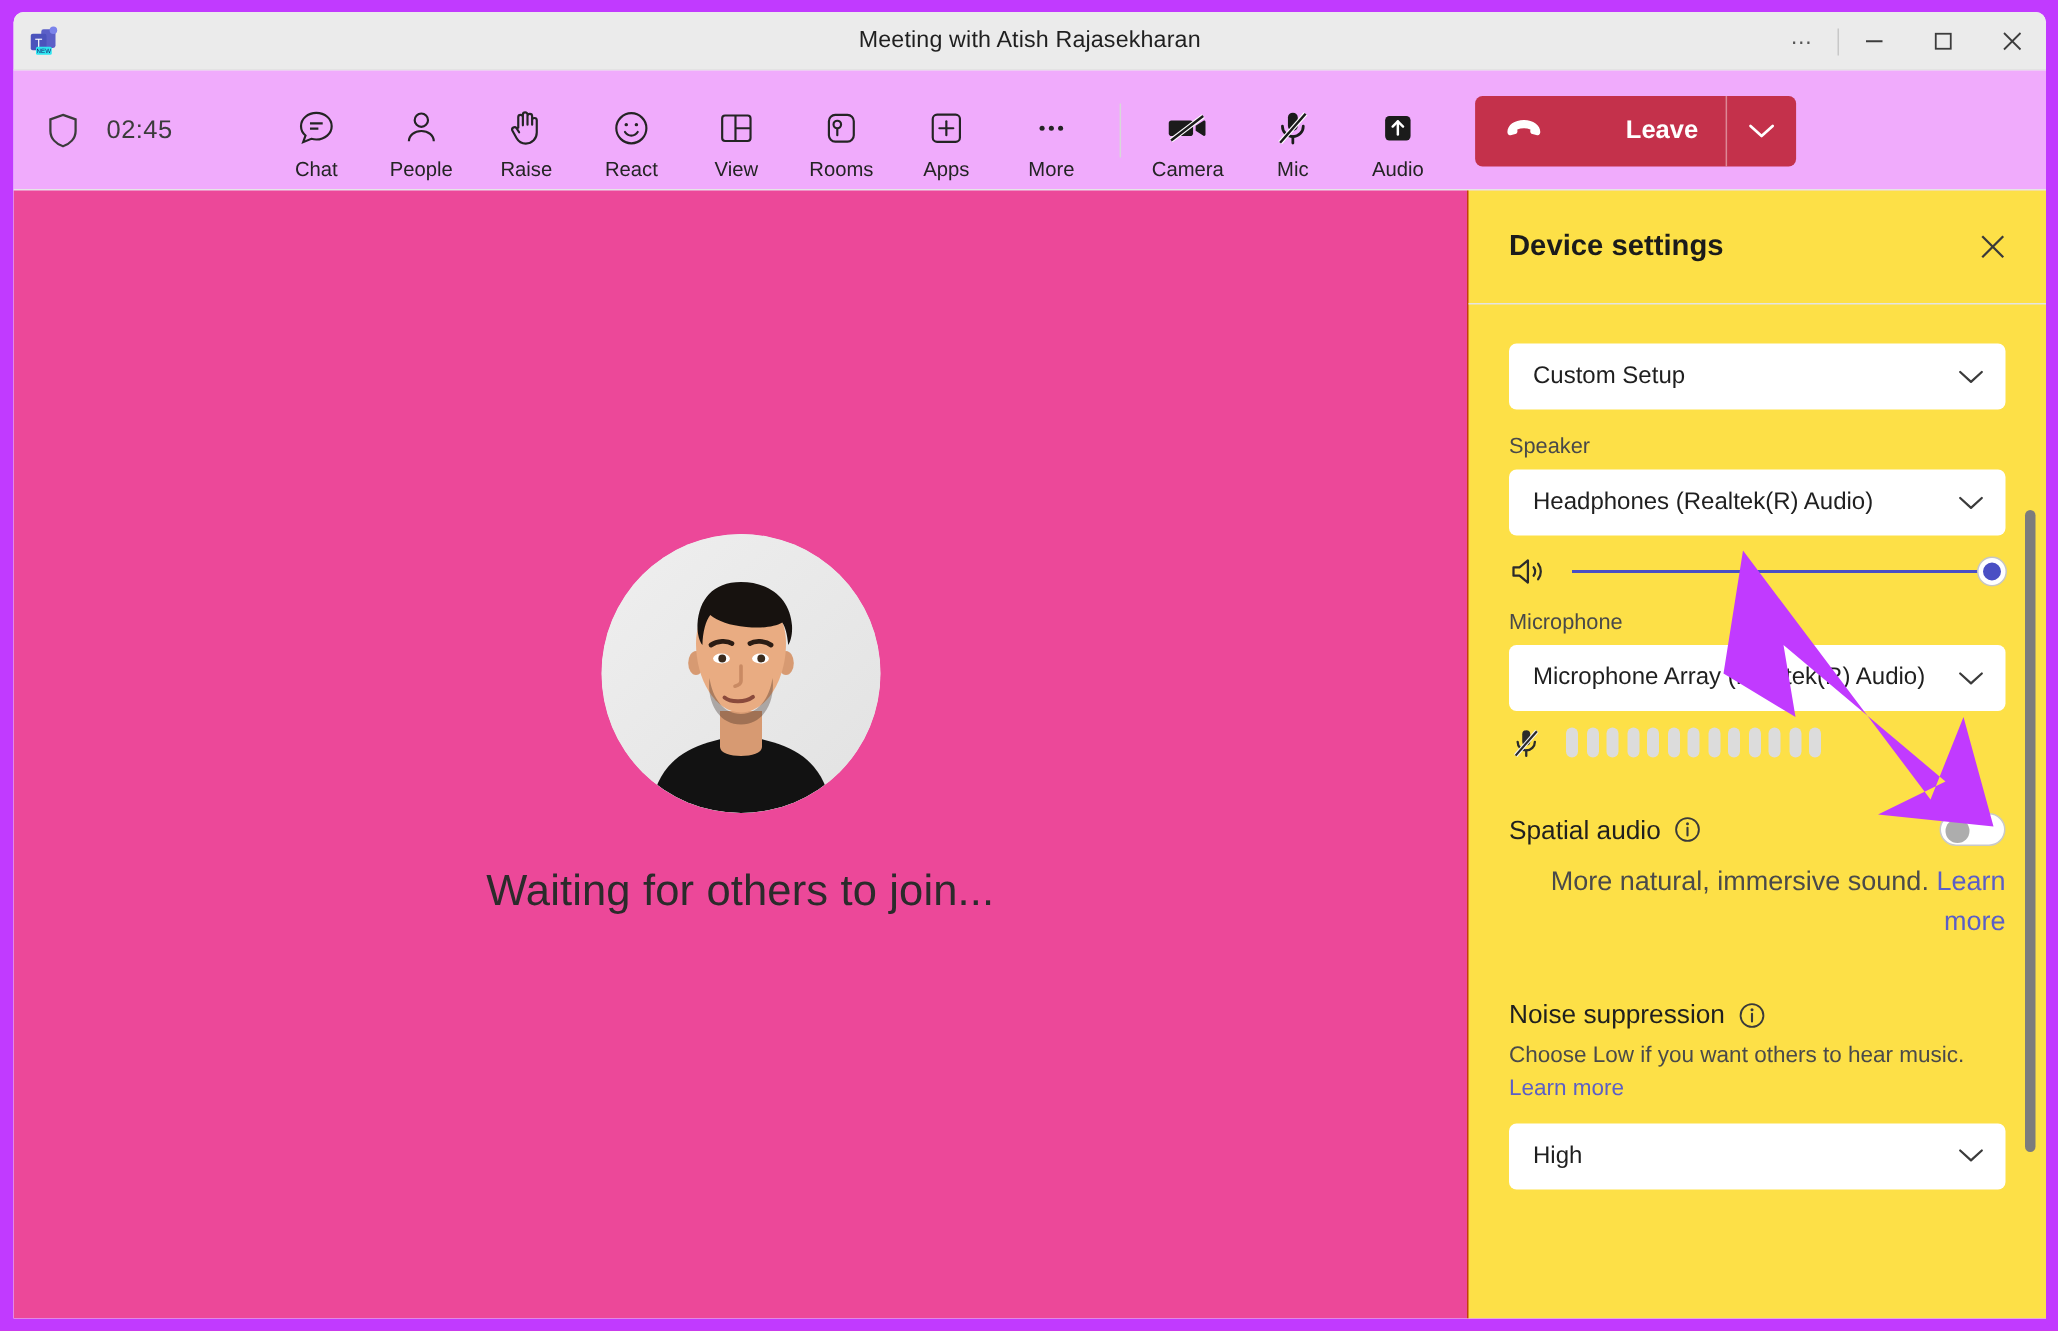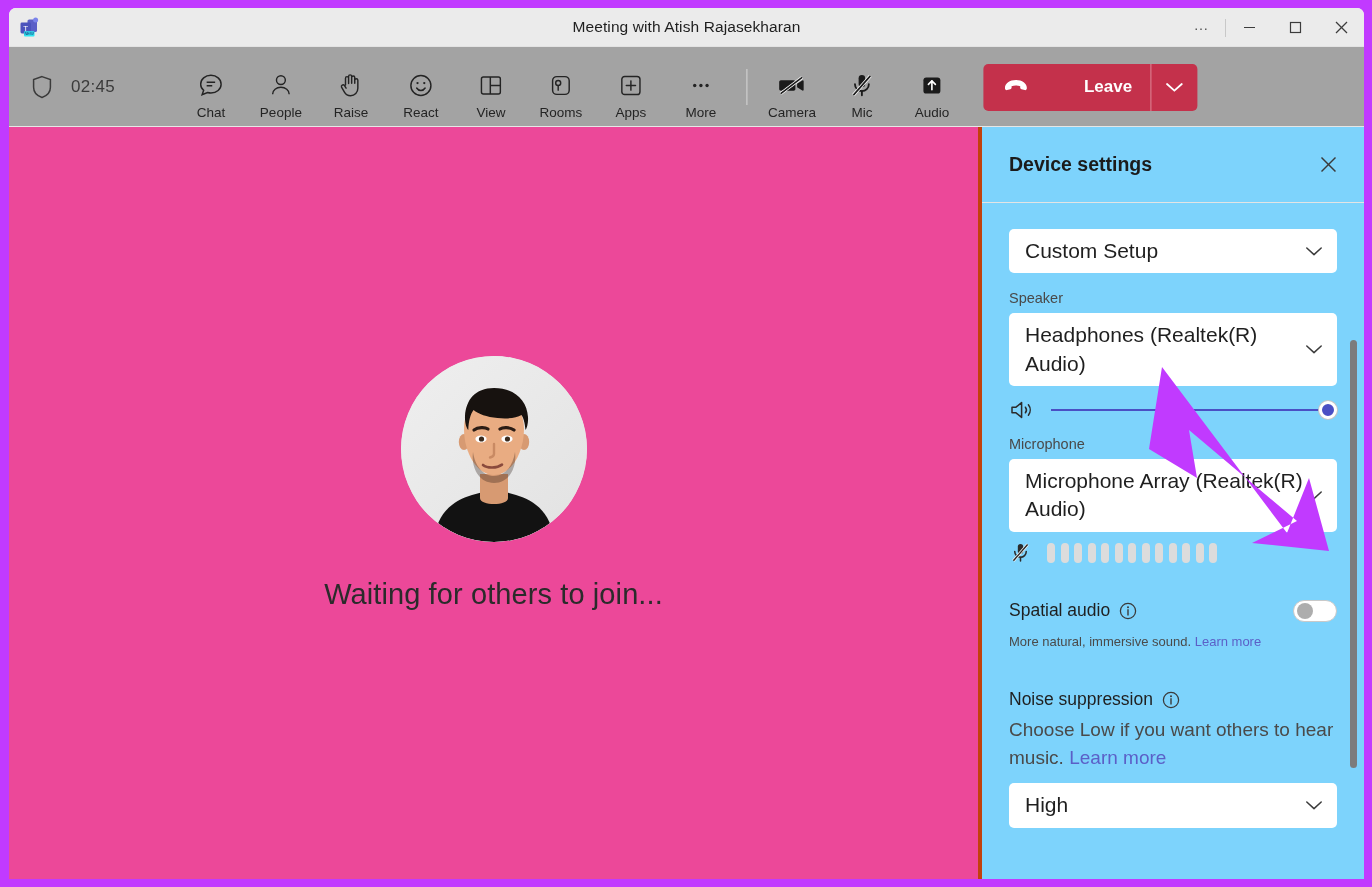--- a/index.html
+++ b/index.html
@@ -57,21 +57,21 @@
     font-size: 14px;
   }
   .tb-sep { width: 1px; height: 18px; background: #c8c8c8; }
   .tb-dots { letter-spacing: 2.2px; font-size: 15px; color: #555; padding-bottom: 7px; }
 
   
   .toolbar {
     position: relative;
     height: 80px;
     flex: 0 0 80px;
-    background: #a3a3a3;
+    background: #f0abfc;
     display: flex;
     align-items: center;
     border-bottom: 1px solid #e6e6e6;
   }
   .tl-left {
     position: absolute; left: 22px; top: 0; height: 80px;
     display: flex; align-items: center; gap: 18px;
   }
   .tl-shield { width: 22px; height: 24px; color: #3b3b3b; }
   .tl-timer { font-size: 17px; color: #3b3b3b; letter-spacing: .3px; }
@@ -138,22 +138,22 @@
   .waiting-text {
     margin-top: 36px;
     font-size: 29px;
     color: #2b2b2b;
     letter-spacing: .1px;
   }
 
   
   .panel {
     flex: 0 0 386px;
-    background: #7dd3fc;
-    border-left: 4px solid #c2410c;
+    background: #fde047;
+    border-left: 1px solid #c2410c;
     display: flex;
     flex-direction: column;
     position: relative;
   }
   .panel-head {
     flex: 0 0 76px;
     display: flex; align-items: center;
     padding: 0 20px 0 27px;
     border-bottom: 1px solid #e4e4e4;
   }
@@ -173,21 +173,21 @@
   .field-label { font-size: 14.5px; color: #494949; margin-bottom: 7px; }
   .select {
     background: #fff;
     border-radius: 5px;
     min-height: 44px;
     display: flex; align-items: center;
     padding: 8px 12px 8px 16px;
     cursor: pointer;
     box-shadow: 0 0 0 0 rgba(0,0,0,0);
   }
-  .select .val { flex: 1; font-size: 21px; color: #1f1f1f; line-height: 1.35; }
+  .select .val { flex: 1; font-size: 16px; color: #1f1f1f; line-height: 1.35; }
   .select .cv { width: 22px; color: #3b3b3b; display: flex; align-items: center; justify-content: center; }
 
   .slider-row { display: flex; align-items: center; gap: 16px; height: 40px; margin-top: 4px; }
   .spk-ic { color: #2b2b2b; width: 26px; display: flex; align-items: center; }
   .slider { flex: 1; position: relative; height: 20px; display: flex; align-items: center; }
   .slider .track { position: absolute; left: 0; right: 12px; height: 2px; background: #d8d8e8; }
   .slider .fill { position: absolute; left: 0; width: calc(100% - 12px); height: 2px; background: #4a4fc4; }
   .slider .thumb {
     position: absolute; right: 0; width: 18px; height: 18px;
     border-radius: 50%; background: #4a4fc4;
@@ -206,26 +206,26 @@
   .toggle {
     width: 44px; height: 22px; border-radius: 11px;
     background: #ffffff; border: 1px solid #c9c9c9;
     position: relative; cursor: pointer;
   }
   .toggle .knob {
     position: absolute; left: 3px; top: 2.5px;
     width: 16px; height: 16px; border-radius: 50%;
     background: #adadad;
   }
-  .help-text { font-size: 13px; color: #4a4a4a; margin-top: 10px; line-height: 1.5; }
+  .help-text { font-size: 18px; color: #4a4a4a; margin-top: 10px; line-height: 1.5; text-align: right; }
   .link { color: #5b5fc7; cursor: pointer; }
 
   .ns-block { margin-top: 38px; }
   .ns-title { display: flex; align-items: center; gap: 9px; font-size: 17.5px; color: #1f1f1f; }
-  .ns-desc { font-size: 19px; color: #4a4a4a; margin-top: 6px; line-height: 1.45; }
+  .ns-desc { font-size: 15px; color: #4a4a4a; margin-top: 6px; line-height: 1.45; }
 
   .panel-scroll {
     position: absolute;
     right: 7px; top: 213px;
     width: 7px; height: 428px;
     border-radius: 4px;
     background: #7c7c7c;
     cursor: pointer;
   }
 

